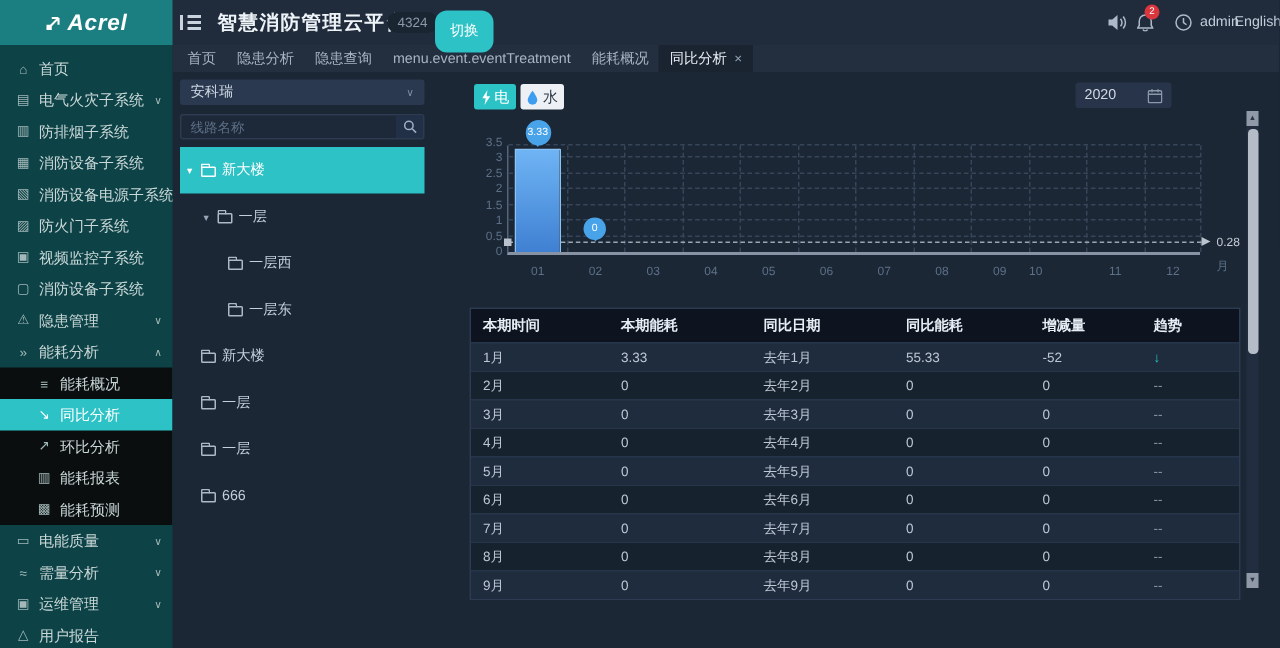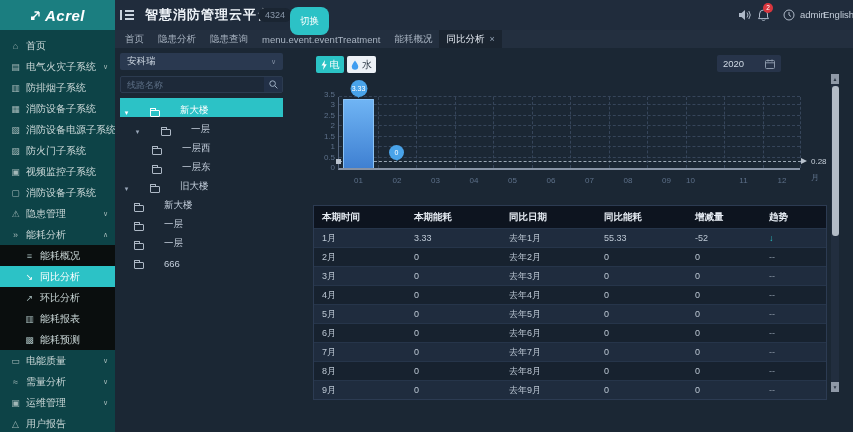--- a/index.html
+++ b/index.html
@@ -36,21 +36,21 @@
 
 
 .tree-panel{position:absolute;left:120px;top:53px;width:163px;bottom:0;z-index:3}
 .org-select{height:17px;background:#2a3950;border-radius:2px;display:flex;align-items:center;justify-content:space-between;padding:0 7px;font-size:9.5px;color:#cfd9e4;cursor:pointer}
 .org-select .chev{font-size:7px;color:#7f8ca0}
 .search-box{margin-top:6px;height:17px;border:1px solid #2c3b50;background:#1d2939;border-radius:2px;display:flex;align-items:stretch}
 .search-box input{flex:1;min-width:0;background:transparent;border:0;outline:0;font-size:9px;color:#cfd9e4;padding:0 6px;font-family:Liberation Serif, serif}
 .search-box input::placeholder{color:#5d6f86}
 .search-btn{width:18px;display:flex;align-items:center;justify-content:center;background:#223047;cursor:pointer}
 .tree{margin-top:5px}
-.t-node{height:19px;display:flex;align-items:flex-end;font-size:9.5px;color:#c4cfdc;gap:20px;cursor:pointer;white-space:nowrap}
+.t-node{height:31px;display:flex;align-items:center;font-size:9.5px;color:#c4cfdc;gap:4px;cursor:pointer;white-space:nowrap}
 .lv0{padding-left:3px}.lv1{padding-left:14px}.lv2{padding-left:32px}
 .t-node .caret{width:7px;font-size:7px;color:#98a6b8;flex:none;text-align:center}
 .folder{flex:none;width:10px;height:7px;border:1px solid #aeb9c6;border-radius:1px;position:relative;margin-top:1px}
 .folder::before{content:"";position:absolute;left:-1px;top:-3px;width:4px;height:2px;border:1px solid #aeb9c6;border-bottom:0;border-radius:1px 1px 0 0}
 .t-node.selected{background:#2cc2c6;color:#fff}
 .t-node.selected .folder,.t-node.selected .folder::before{border-color:#fff}
 .t-node.selected .caret{color:#fff}
 
 
 .content{position:absolute;left:313px;top:48px;right:0;bottom:0;z-index:2}
@@ -268,25 +268,20 @@
         <span class="folder"></span>
         <span>一层</span>
       </div>
     <div class="t-node lv2">
         <span class="folder"></span>
         <span>一层西</span>
       </div>
     <div class="t-node lv2">
         <span class="folder"></span>
         <span>一层东</span>
-      </div>
-    <div class="t-node lv0">
-        <span class="caret">▾</span>
-        <span class="folder"></span>
-        <span>旧大楼</span>
       </div>
     <div class="t-node lv1">
         <span class="folder"></span>
         <span>新大楼</span>
       </div>
     <div class="t-node lv1">
         <span class="folder"></span>
         <span>一层</span>
       </div>
     <div class="t-node lv1">

